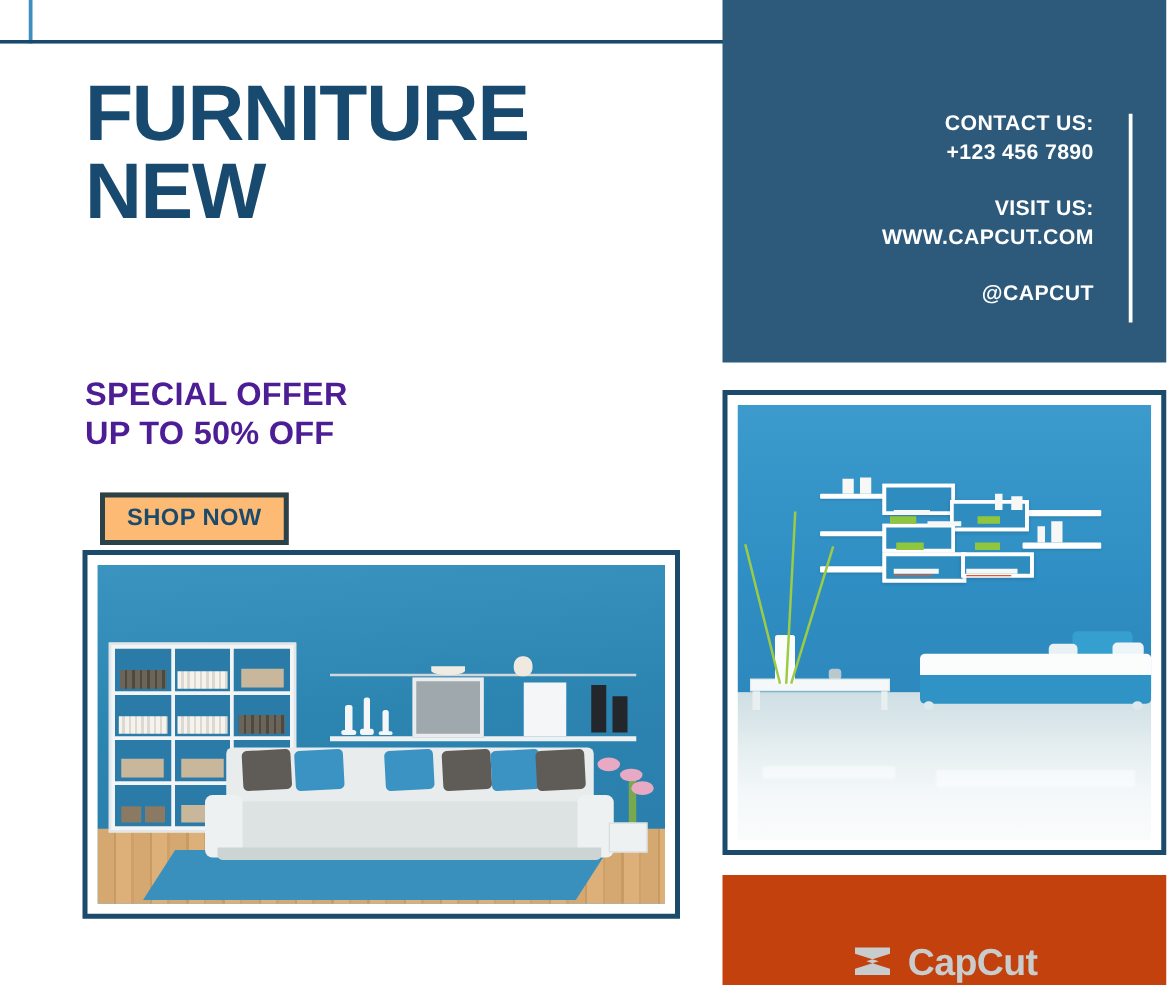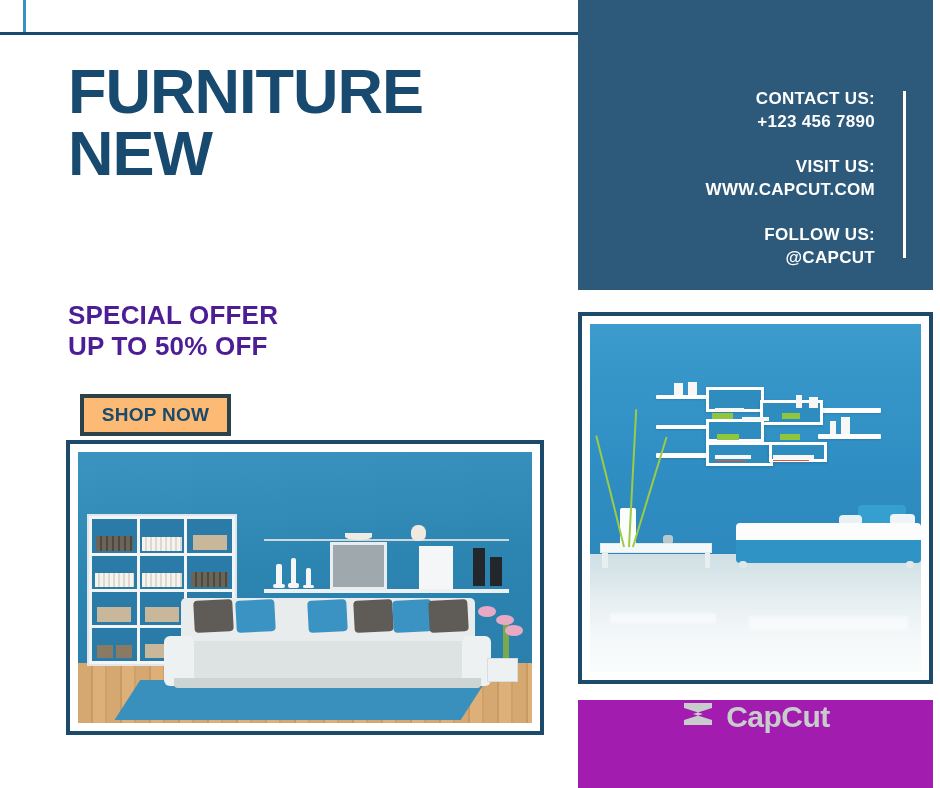--- a/index.html
+++ b/index.html
@@ -77,22 +77,22 @@
   .contact-group:last-child { margin-bottom:0; }
   .c-label { font-size:17px; font-weight:bold; letter-spacing:0.3px; line-height:1.35; }
   .c-value { font-size:17px; font-weight:bold; letter-spacing:0.3px; line-height:1.35; }
   .c-accent {
     position:absolute; left:903px; top:91px; width:3px; height:167px;
     background:#ffffff;
   }
 
   .capcut-panel {
     position:absolute; left:578px; top:700px; width:355px; height:88px;
-    background:#a21caf;
-    display:flex; align-items:flex-start; justify-content:center; gap:11px;
+    background:#c2410c;
+    display:flex; align-items:flex-end; justify-content:center; gap:11px;
   }
   .capcut-word {
     font-size:30px; font-weight:bold; color:#c9cccd; letter-spacing:-0.5px;
   }
 
   
   .lr { position:absolute; inset:0; background:#2e8ab8; }
   .lr-wall { position:absolute; left:0; top:0; width:100%; height:78%;
     background:linear-gradient(175deg,#3b93bf 0%,#2c84b1 55%,#2b7fac 100%); }
   .lr-floor { position:absolute; left:0; bottom:0; width:100%; height:22%;
@@ -310,21 +310,20 @@
   <div class="contact-block">
     <div class="contact-group">
       <div class="c-label">CONTACT US:</div>
       <div class="c-value">+123 456 7890</div>
     </div>
     <div class="contact-group">
       <div class="c-label">VISIT US:</div>
       <div class="c-value">WWW.CAPCUT.COM</div>
     </div>
     <div class="contact-group">
-      <div class="c-label">FOLLOW US:</div>
       <div class="c-value">@CAPCUT</div>
     </div>
   </div>
 </div>
 <div class="c-accent"></div>
 
 <div class="frame photo-bedroom">
   <div class="frame-inner">
     <div class="bd">
       <div class="bd-wall"></div>

